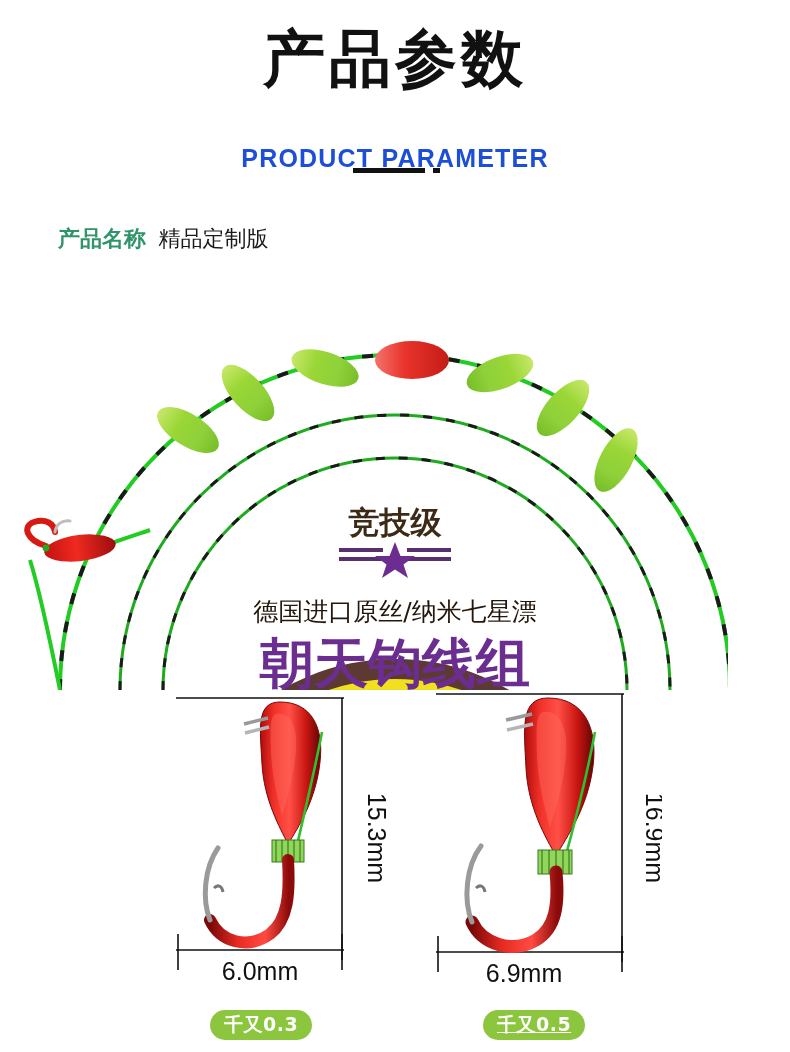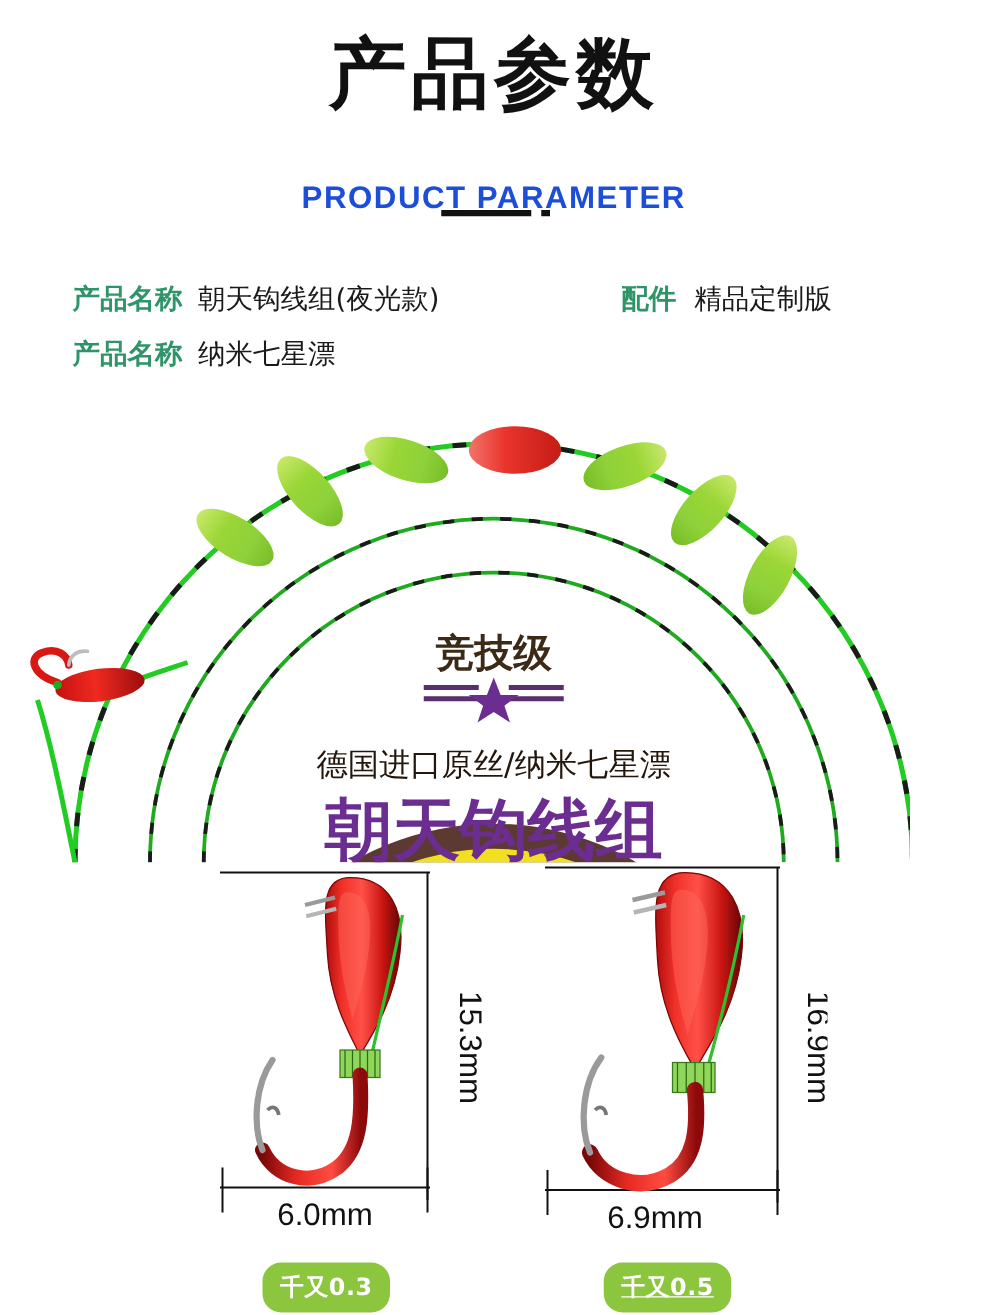--- a/index.html
+++ b/index.html
@@ -57,21 +57,21 @@
 
   
   .hooks { position:absolute; top:688px; left:0; width:790px; height:300px; }
   .hook-fig { position:absolute; top:0; height:300px; }
   .hook-left  { left:172px; width:220px; }
   .hook-right { left:432px; width:230px; }
 
   
   .badges { position:absolute; top:1008px; left:0; width:790px; height:40px; }
   .badge {
-    position:absolute; height:40px; border-radius:15px;
+    position:absolute; height:30px; border-radius:15px;
     background:#8cc63e; color:#ffffff;
     font-size:19px; font-weight:bold;
     font-family:"DejaVu Sans","Liberation Sans",sans-serif;
     display:flex; align-items:center; justify-content:center;
     padding:0 14px; letter-spacing:0.5px;
   }
   .badge-left  { left:210px; top:2px; }
   .badge-right { left:483px; top:2px;text-decoration:underline; }
 </style>
 </head>
@@ -83,33 +83,23 @@
     <div class="title-cn">产品参数</div>
     <div class="title-en">PRODUCT PARAMETER</div>
     <div class="divider">
       <div class="bar"></div>
       <div class="dot"></div>
     </div>
   </div>
 
   <div class="params">
     <div class="prow">
-      <div class="pcell c1">
-        <span class="plabel">产品名称</span>
-        <span class="pvalue">朝天钩线组(夜光款)</span>
-      </div>
-      <div class="pcell c2">
-        <span class="plabel">配件</span>
-        <span class="pvalue">精品定制版</span>
-      </div>
-    </div>
-    <div class="prow">
       <div class="pcell c3">
         <span class="plabel">产品名称</span>
-        <span class="pvalue">纳米七星漂</span>
+        <span class="pvalue">精品定制版</span>
       </div>
     </div>
   </div>
 
   <div class="illus">
     <svg width="790" height="360" viewBox="0 0 790 360" xmlns="http://www.w3.org/2000/svg">
       <defs>
         <linearGradient id="beadG" x1="0" y1="0" x2="0" y2="1">
           <stop offset="0%" stop-color="#c8e86a"></stop>
           <stop offset="35%" stop-color="#9ad636"></stop>

